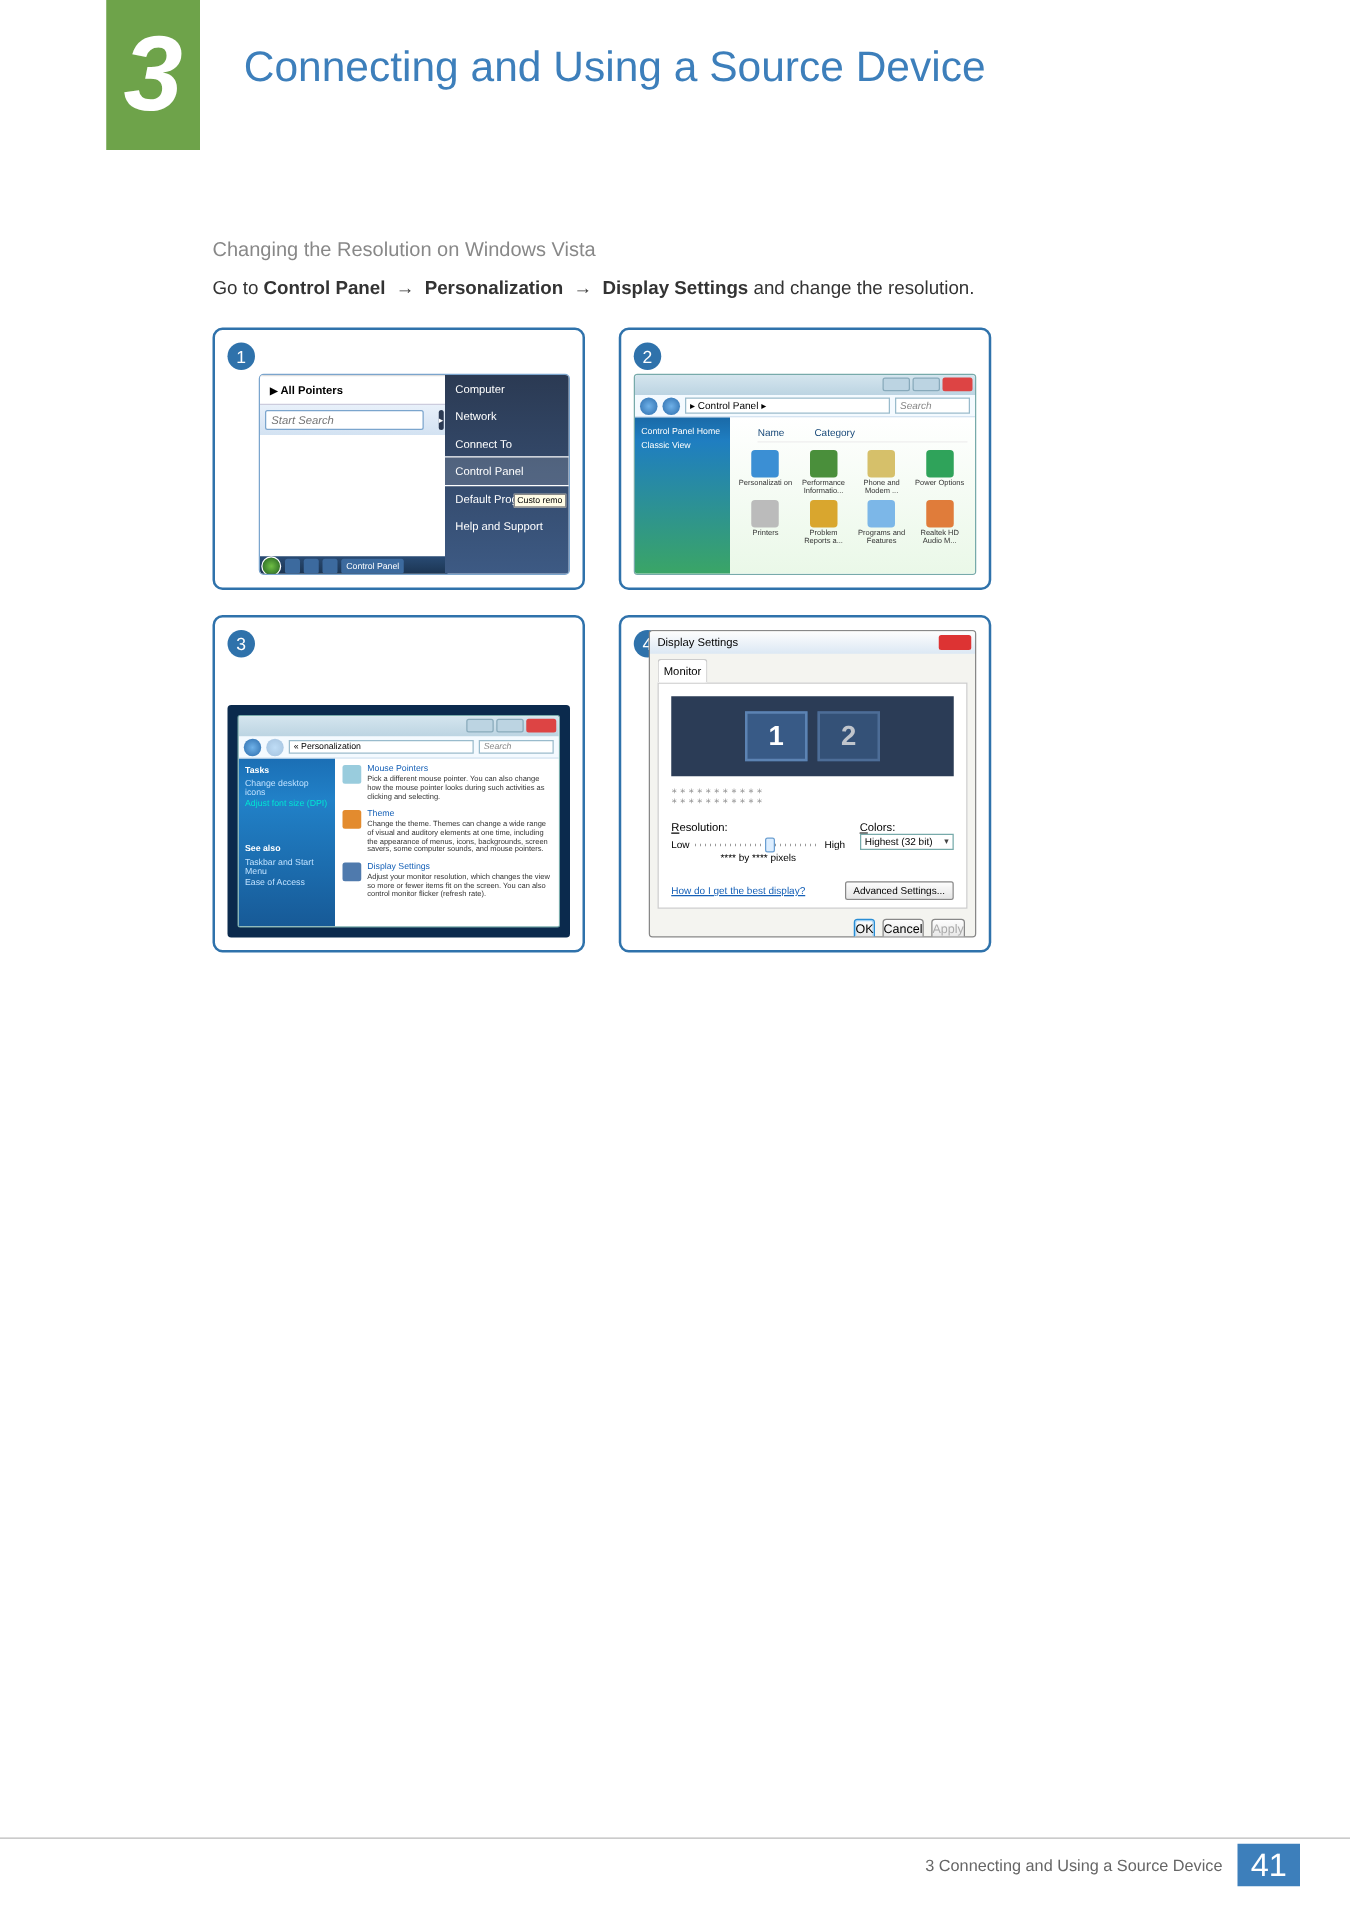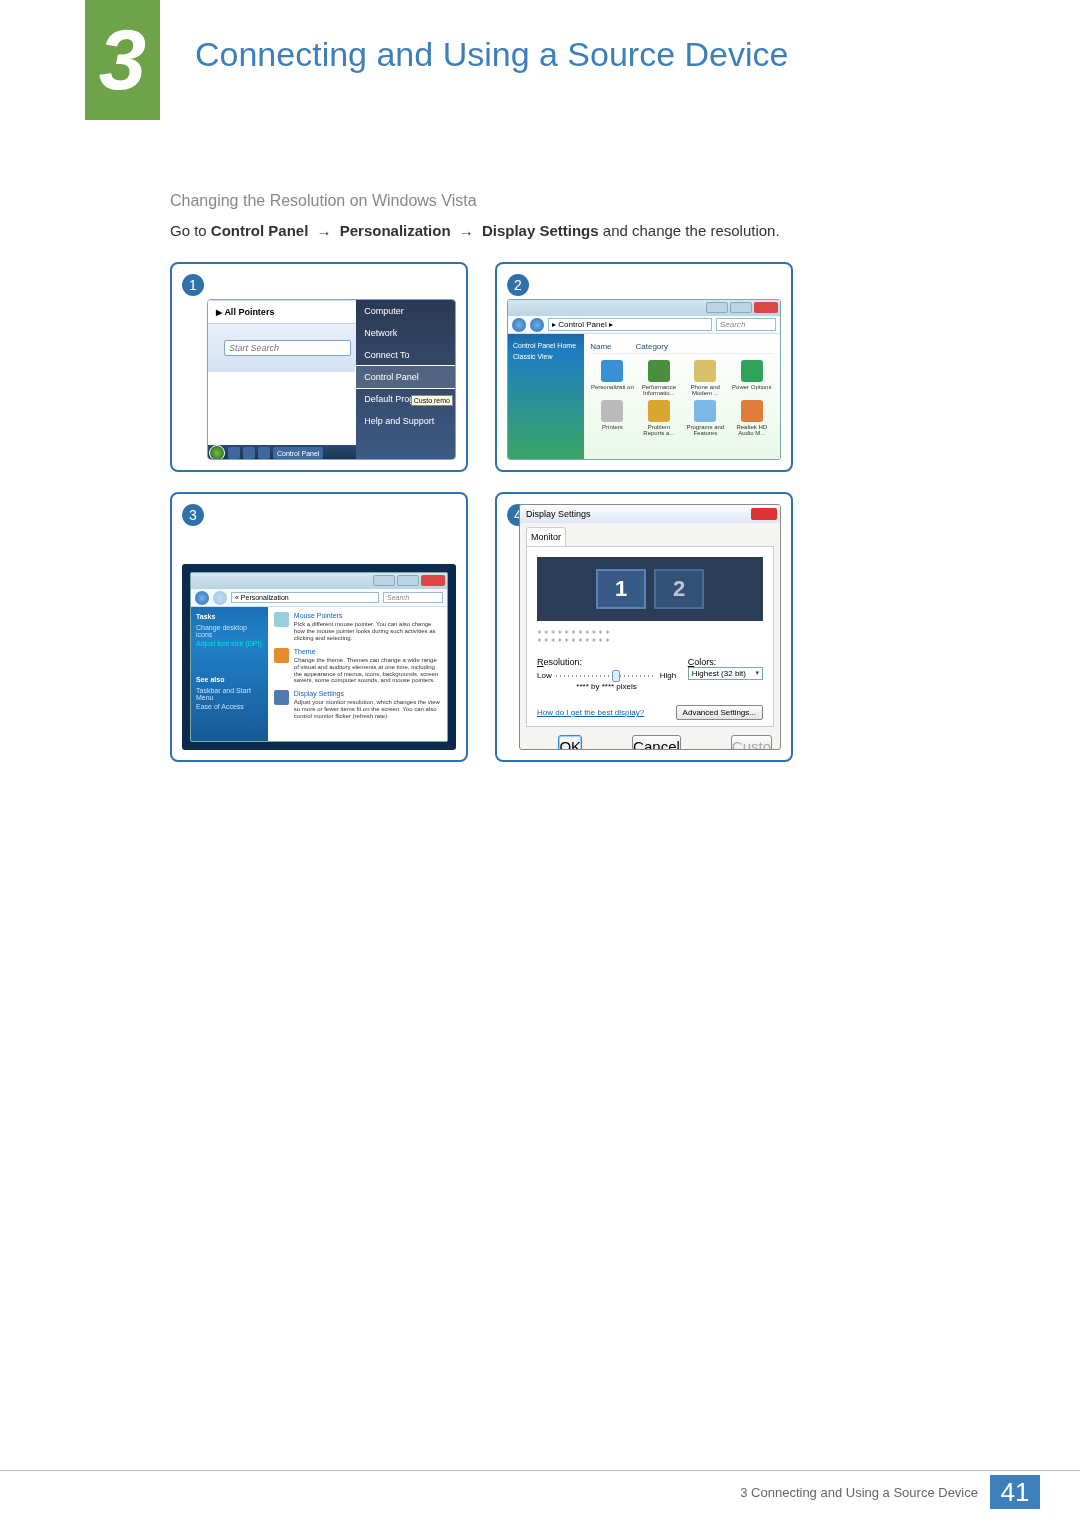--- a/index.html
+++ b/index.html
@@ -85,21 +85,21 @@
   overflow: hidden;
   font-size: 9px;
 }
 .start-left { position:absolute; left:0; top:0; width:60%; bottom:0; background:#fff; }
 .start-right { position:absolute; right:0; top:0; width:40%; bottom:0; background: linear-gradient(#2b3a53,#3d5a84); }
 .start-ul { list-style:none; padding: 3px 0; }
 .start-li { padding: 5px 8px; color:#1a4b7a; display:flex; align-items:center; gap:6px; }
 .start-li .ic { width:13px;height:13px;background:#9fc; border-radius:3px; flex-shrink:0;}
 .all-programs { font-weight:bold; color:#000; padding:6px 8px; border-top:1px solid #ddd; }
 .all-programs::before { content:"▶ "; font-size:8px; }
-.search-row { padding:16px; display:flex; gap:4px; border-top:1px solid #ccd; background:linear-gradient(#e8f0fa,#d3e2f2); }
+.search-row { padding:4px; display:flex; gap:4px; border-top:1px solid #ccd; background:linear-gradient(#e8f0fa,#d3e2f2); }
 .search-row input { flex:1; font-size:9px; padding:2px 4px; font-style:italic; border:1px solid #7ba5cd; border-radius:2px; }
 .search-row .pwr { width:20px; background:#d9a62e; border-radius:3px; }
 .search-row .lock { width:18px; background:#2b3a53; border-radius:3px; }
 .search-row .arrw { width:10px; background:#2b3a53; border-radius:3px; display:flex;align-items:center;justify-content:center;color:#fff;font-size:7px;}
 .taskbar { position:absolute; left:-2px;right:-2px;bottom:-2px; height:16px; background:linear-gradient(#294b74,#1a324e); display:flex; align-items:center; gap:3px; padding:0 3px; }
 .taskbar .orb { width:16px;height:16px;background:radial-gradient(circle,#6fbf44,#1e5a1e);border-radius:50%;border:1px solid #fff;}
 .taskbar .tbtn { height:12px;background:#3c6a9e;border-radius:2px; padding:0 4px; color:#fff; font-size:7px; display:flex;align-items:center;}
 .right-ul { list-style:none; }
 .right-li { padding: 6px 8px; color:#fff; font-size:9px; }
 .right-li.hl { background: rgba(255,255,255,.15); outline:1px solid #fff; }
@@ -116,21 +116,21 @@
 .win-min { position:absolute;right:52px;top:2px;width:22px;height:11px;background:#bcd4e2;border:1px solid #8ab;border-radius:2px;}
 .win-max { position:absolute;right:28px;top:2px;width:22px;height:11px;background:#bcd4e2;border:1px solid #8ab;border-radius:2px;}
 .addr { height:18px; background:#f4faff; display:flex;align-items:center;padding:0 4px;gap:4px; border-bottom:1px solid #cde;}
 .addr .navcirc{width:14px;height:14px;background:radial-gradient(#6fb1e8,#2a6bab);border-radius:50%;}
 .addr .crumb{flex:1; background:#fff;border:1px solid #9bc;padding:1px 3px;}
 .addr .srch{width:60px;background:#fff;border:1px solid #9bc;padding:1px 3px;color:#888;font-style:italic;}
 .cp-body { display:flex; height:calc(100% - 34px); }
 .cp-side { width:28%; background:linear-gradient(180deg,#1a6aa8,#1f7ec1 15%,#3aa566 100%); padding:6px 5px; }
 .cp-side a { color:#fff; text-decoration:none; display:block; padding:2px 0; font-size:7px;}
 .cp-main { flex:1; background: linear-gradient(180deg,#fff,#eaf8e8); padding:6px; overflow:hidden;}
-.cp-hdr { color:#1a4b7a; font-size:8px; padding:2px 0; border-bottom:1px solid #eee; display:flex;gap:24px;}
+.cp-hdr { color:#1a4b7a; font-size:8px; padding:2px 0; border-bottom:1px solid #eee; display:flex;gap:24px;margin-left:16px;}
 .cp-grid { display:grid; grid-template-columns: repeat(4,1fr); gap:3px 2px; padding-top:6px; text-align:center;}
 .cp-it { }
 .cp-it .ico{width:22px;height:22px;margin:0 auto 2px;background:#9db; border-radius:3px;}
 .cp-it .lb{font-size:6px;color:#333;line-height:1.05;}
 
 
 .pers-frame { position:absolute; left:10px; top:70px; right:10px; bottom:10px; background:#0b2a4d; padding:8px; border-radius:3px;}
 .pers { background:#fff; border:1px solid #7aa; font-size:7px; height:100%; display:flex;flex-direction:column; overflow:hidden; border-radius:2px;}
 .pers .addr .crumb2{flex:1;background:#fff;border:1px solid #9bc;padding:1px 3px;display:flex;align-items:center;gap:3px;}
 .pers-body{display:flex;flex:1;}
@@ -156,21 +156,21 @@
 .lbl{font-size:9px;}
 .lbl u{text-decoration:underline;}
 .slider{display:flex;align-items:center;gap:4px;font-size:8px;margin-top:4px;}
 .track{width:100px;height:2px;background:repeating-linear-gradient(90deg,#999 0 1px,transparent 1px 4px);position:relative;}
 .thumb{position:absolute;left:56px;top:-5px;width:8px;height:12px;background:#ddeeff;border:1px solid #6a9ed1;border-radius:2px;}
 .sel{border:1px solid #7aa;padding:1px 16px 1px 3px;font-size:8px;background:#fff;position:relative;}
 .sel::after{content:"▾";position:absolute;right:3px;top:1px;font-size:7px;color:#444;}
 .pix{text-align:center;font-size:8px;margin-top:2px;}
 .link{color:#1560b7;text-decoration:underline;font-size:8px;}
 .btnrow{display:flex;justify-content:flex-end;gap:6px;margin-top:8px;}
-.btn{border:1px solid #888;background:linear-gradient(#fdfdfd,#e5e5e5);font-size:15px;padding:2px 0;border-radius:3px;margin-left:44px;}
+.btn{border:1px solid #888;background:linear-gradient(#fdfdfd,#e5e5e5);font-size:10px;padding:2px 0;border-radius:3px;}
 .btn.def{border:1px solid #2a8dd4;box-shadow:0 0 0 1px #9fd1f5 inset;}
 .btn.dis{color:#aaa;}
 .adv{border:1px solid #888;background:linear-gradient(#fdfdfd,#e5e5e5);font-size:8px;padding:2px 6px;border-radius:2px;}
 
 
 .footer-line {
   position: absolute;
   left: 0; right: 0;
   bottom: 56px;
   height: 1px;
@@ -400,21 +400,21 @@
         </div>
       </div>
       <div class="row" style="align-items:center;margin-top:14px">
         <a class="link">How do I get the best display?</a>
         <span class="adv">Advanced Settings...</span>
       </div>
     </div>
     <div class="btnrow" style="padding:0 8px 6px">
       <span class="btn def">OK</span>
       <span class="btn">Cancel</span>
-      <span class="btn dis">Custo</span>
+      <span class="btn dis">Apply</span>
     </div>
   </div>
 </div>
 
 <div class="footer-line"></div>
 <div class="footer">
   <span class="footer-text">3 Connecting and Using a Source Device</span>
   <span class="footer-page">41</span>
 </div>
 

